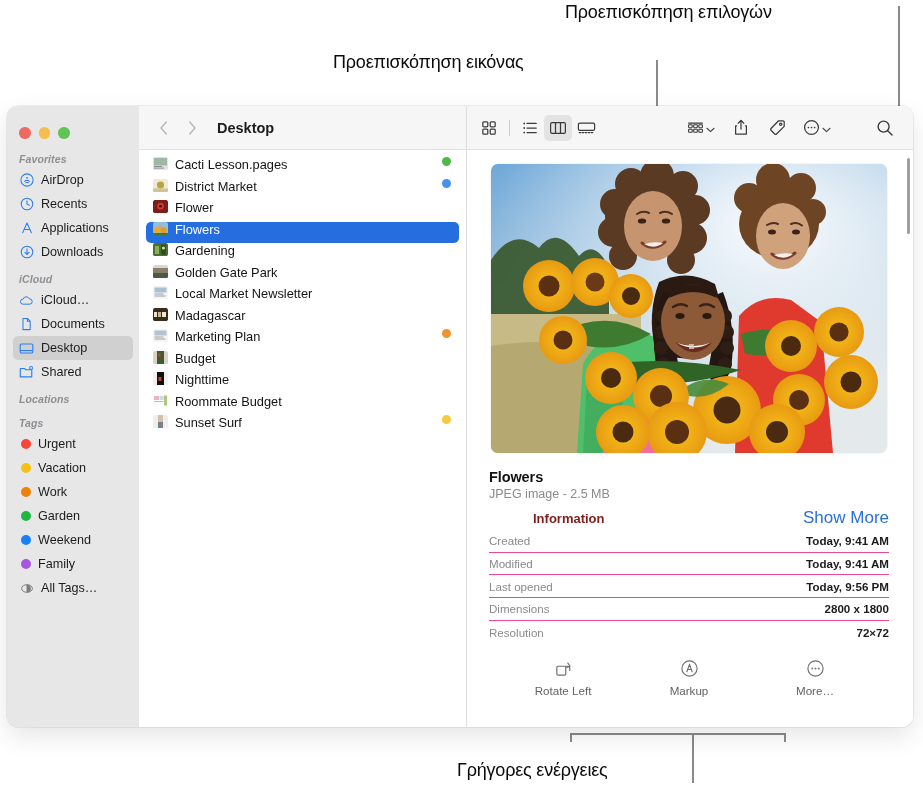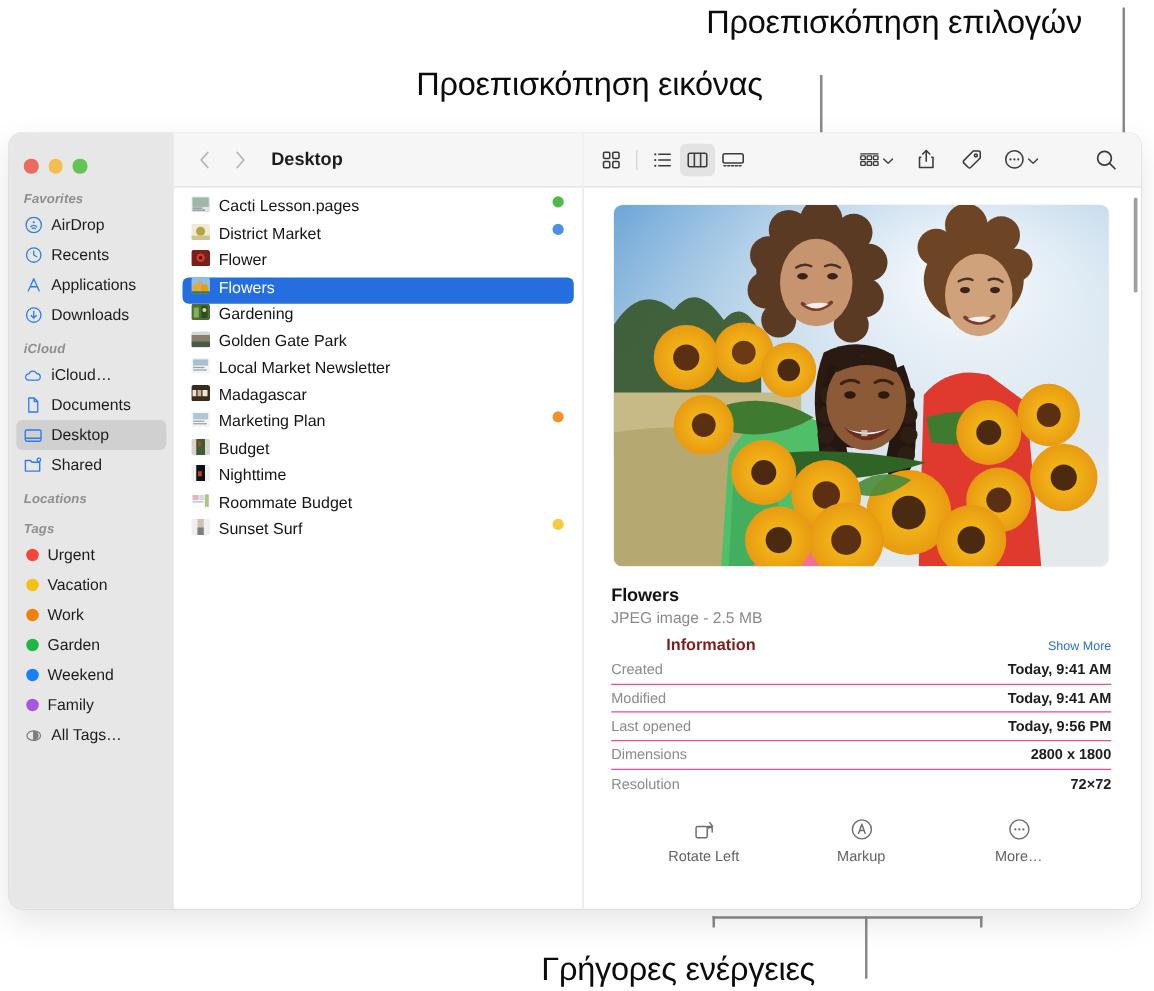--- a/index.html
+++ b/index.html
@@ -7,21 +7,21 @@
     width: 923px; height: 793px;
     background: #ffffff;
     font-family: "Liberation Sans", "DejaVu Sans", sans-serif;
     overflow: hidden;
   }
   #stage { position: relative; width: 923px; height: 793px; background: #fff; }
 
   
   .anno-text {
     position: absolute;
-    font-size: 26px;
+    font-size: 18px;
     color: #0b0b0b;
     white-space: nowrap;
     letter-spacing: -0.2px;
   }
   .leader {
     position: absolute;
     background: #8a8a8a;
   }
   .bracket {
     position: absolute;
@@ -168,21 +168,21 @@
 
   #meta { margin-top: 16px; }
   #meta .title { font-size: 14.5px; font-weight: 700; color: #121212; letter-spacing: -0.1px;}
   #meta .sub { font-size: 12.5px; color: #8a8a8e; margin-top: 2px; }
 
   #infohdr {
     display:flex; justify-content: space-between; align-items: baseline;
     margin-top: 7px; margin-bottom: 2px;
   }
   #infohdr .h { font-size: 13px; font-weight: 700; color: #7f1d1d; margin-left: 44px; }
-  #infohdr .more { font-size: 10px; color: #2b6ede; }
+  #infohdr .more { font-size: 17px; color: #2b6ede; }
 
   .irow {
     display: flex; justify-content: space-between; align-items: center;
     height: 22.7px;
     border-bottom: 1px solid #ec4899;
     font-size: 11.6px;
   }
   .irow .k { color: #8a8a8e; }
   .irow .v { color: #1c1c1e; font-weight: 700; margin-left: 34px; }
 
@@ -205,21 +205,21 @@
 <body>
 
 <div id="stage">
 
   <div class="anno-text" style="left:565px; top:2px;">Προεπισκόπηση επιλογών</div>
   <div class="leader" style="left:898px; top:6px; width:2px; height:215px;"></div>
 
   <div class="anno-text" style="left:333px; top:52px;">Προεπισκόπηση εικόνας</div>
   <div class="leader" style="left:656px; top:60px; width:2px; height:104px;"></div>
 
-  <div class="anno-text" style="left:433px; top:760px;">Γρήγορες ενέργειες</div>
+  <div class="anno-text" style="left:457px; top:760px;">Γρήγορες ενέργειες</div>
   <div class="bracket" style="left:570px; top:733px; width:216px;"></div>
   <div class="leader" style="left:692px; top:733px; width:2px; height:50px;"></div>
 
   <div id="window">
 
     <div id="sidebar">
       <div class="traffic">
         <div class="tl red"></div>
         <div class="tl yellow"></div>
         <div class="tl green"></div>

